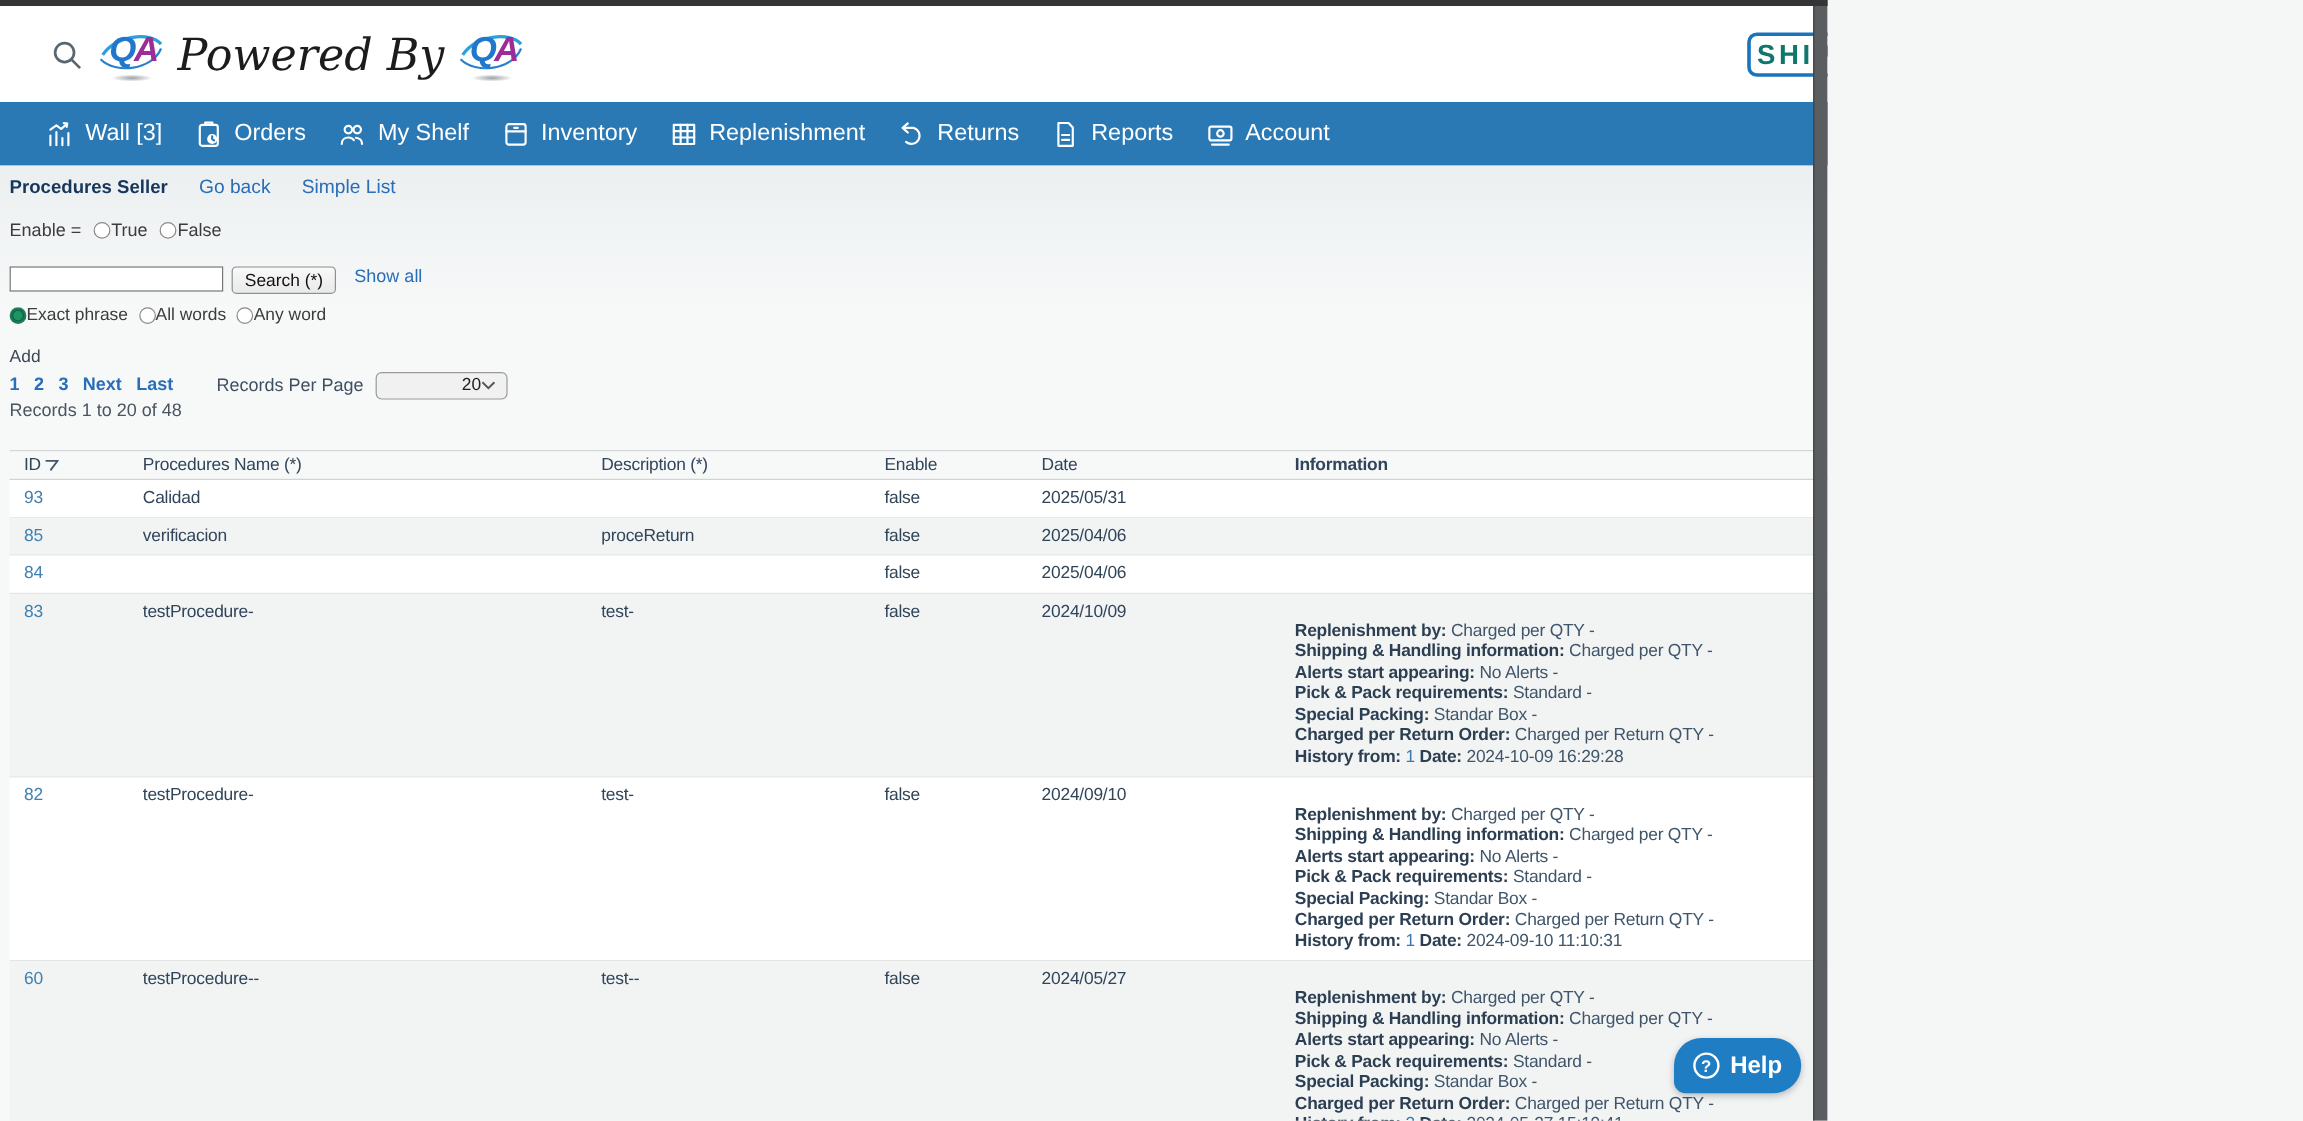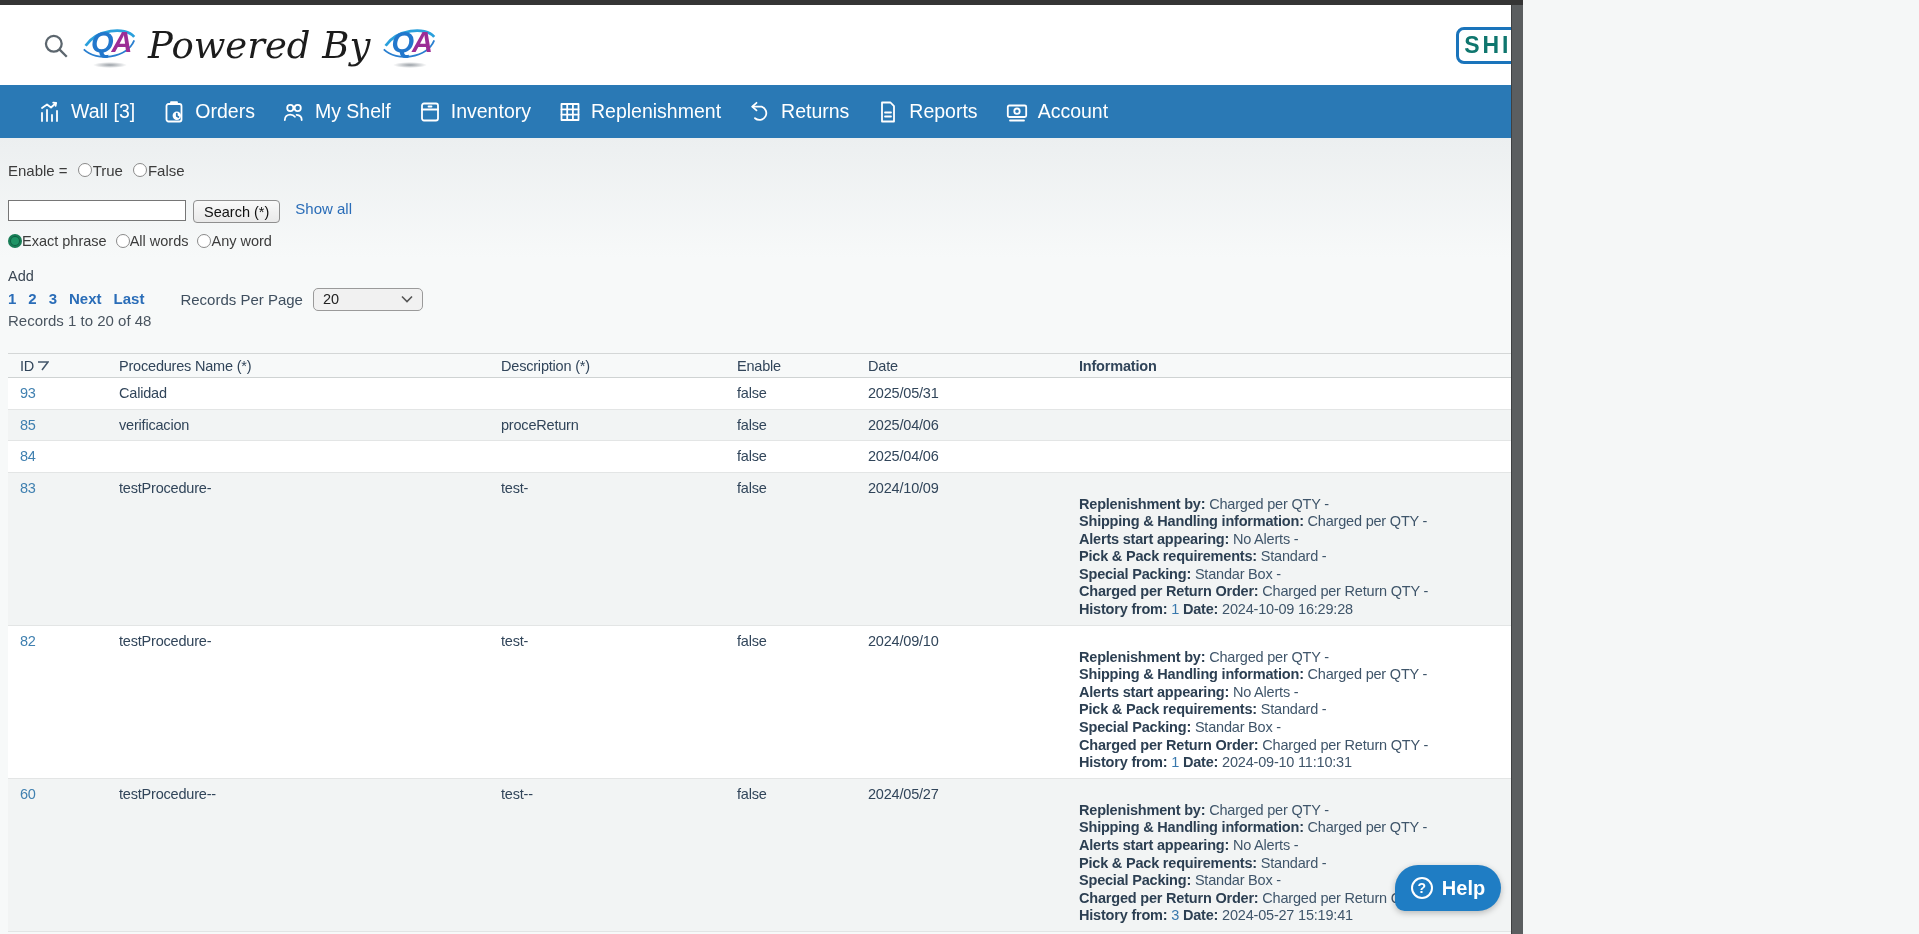--- a/index.html
+++ b/index.html
@@ -44,21 +44,21 @@
   .search-row{margin-top:20px;display:flex;align-items:flex-start;height:24px;gap:7px;}
   .search-input{width:178px;height:21px;border:1px solid #767676;background:#fff;box-sizing:border-box;font-size:14px;padding:0 4px;}
   .search-btn{height:23px;border:1px solid #8f8f8f;border-radius:4px;background:linear-gradient(#f9f9f9,#e9e9e9);font-size:14.5px;color:#111;padding:0 10px;cursor:pointer;font-family:inherit;}
   .show-all{font-size:15px;color:#2a6db8;margin-left:8px;cursor:pointer;}
   .match-row{margin-top:7px;display:flex;align-items:center;height:20px;font-size:14.5px;color:#3c3c3c;}
   .match-row .opt{display:flex;align-items:center;margin-right:9px;cursor:pointer;}
   .add-row{margin-top:17px;height:16px;font-size:14.5px;color:#3b4754;cursor:pointer;width:30px;}
   .paging-row{margin-top:4px;display:flex;align-items:center;height:22px;}
   .page-link{font-size:15px;font-weight:bold;color:#2a6db8;margin-right:12px;cursor:pointer;}
   .rpp-label{font-size:15px;color:#3f4f5f;margin-left:24px;margin-right:10px;}
-  .rpp-select{width:110px;height:23px;border:1px solid #9a9a9a;border-radius:5px;background:#f1f1f1;display:flex;align-items:center;justify-content:space-between;padding:0 9px;box-sizing:border-box;font-size:14.5px;color:#222;cursor:pointer;}
+  .rpp-select{width:110px;height:23px;border:1px solid #9a9a9a;border-radius:5px;background:#f1f1f1;display:flex;align-items:center;justify-content:flex-end;padding:0 9px;box-sizing:border-box;font-size:14.5px;color:#222;cursor:pointer;}
   .summary-row{height:16px;font-size:15px;color:#4a5560;margin-top:2px;}
 
   
   .table{margin-top:25px;width:1900px;}
   .trow,.thead{display:grid;grid-template-columns:100px 382px 236px 131px 211px auto;}
   .thead{border-top:1px solid #d4d7d7;border-bottom:1px solid #cfd3d3;height:23px;align-items:center;}
   .th{font-size:14.5px;color:#31455a;padding-left:11px;display:flex;align-items:center;gap:3px;letter-spacing:-0.2px;}
   .th:first-child{padding-left:12px;}
   .th.bold{font-weight:bold;}
   .trow{border-bottom:1px solid #e3e5e5;min-height:30.5px;background:#ffffff;}
@@ -199,20 +199,25 @@
             <rect x="2.8" y="5.5" width="18.4" height="11.5" rx="1.5"></rect>
             <circle cx="12" cy="11.2" r="2.7"></circle>
             <path d="M5 20.5h14"></path>
           </svg>
         </span>
         <span>Account</span>
       </div>
     </nav>
 
   <div class="main">
+    <div class="crumb-row">
+      <span class="crumb-title">Procedures Seller</span>
+      <span class="crumb-link">Go back</span>
+      <span class="crumb-link">Simple List</span>
+    </div>
 
     <div class="enable-row">
       <span>Enable =</span>
       <span class="radio"></span>
       <span>True</span>
       <span class="radio"></span>
       <span>False</span>
     </div>
 
     <div class="search-row">

